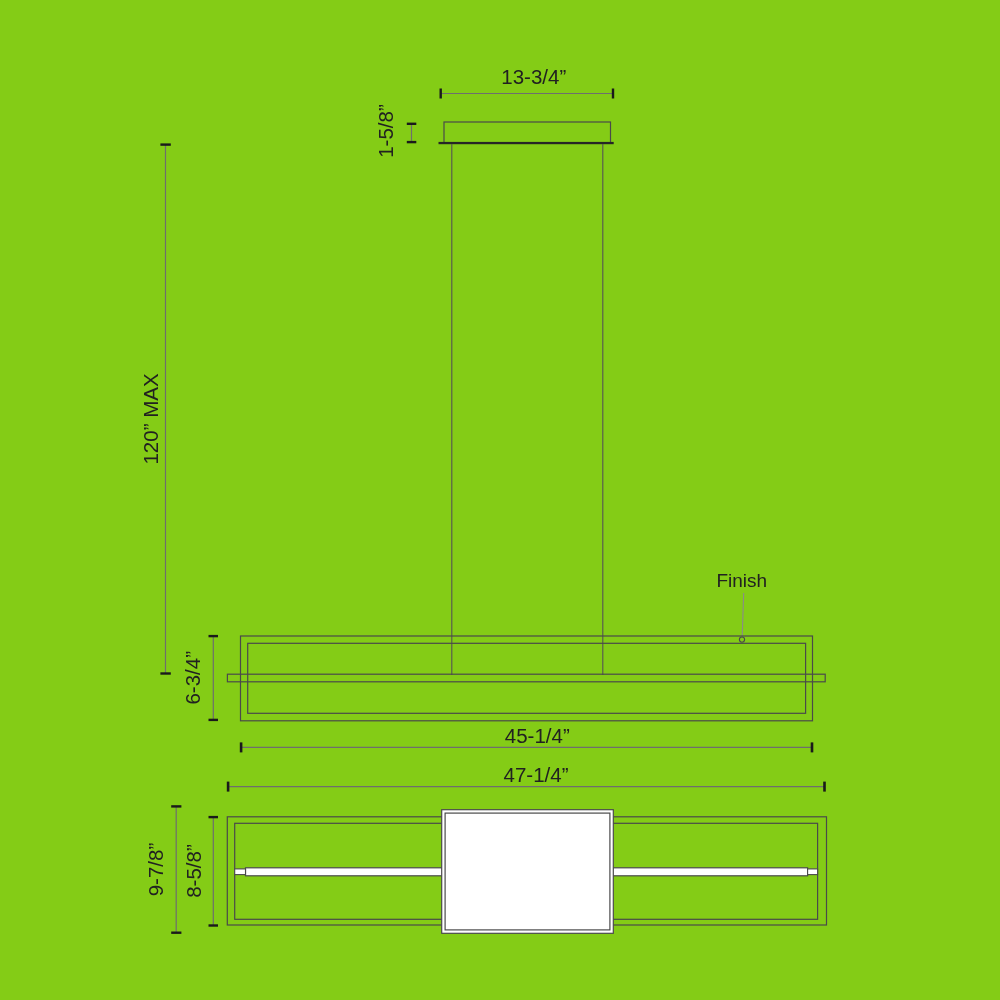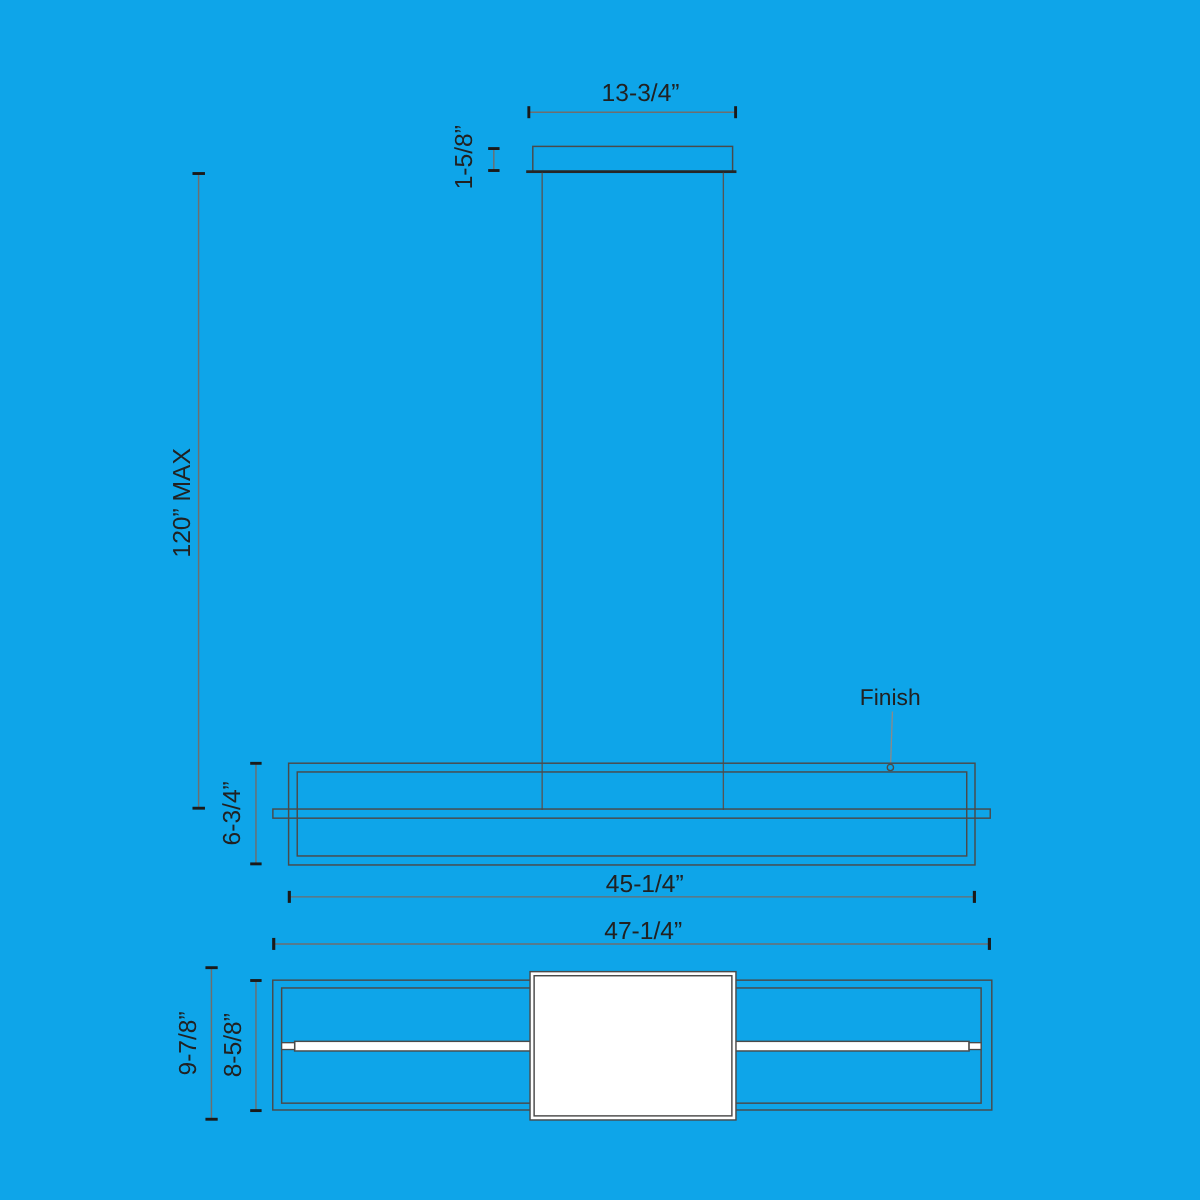--- a/index.html
+++ b/index.html
@@ -1,16 +1,16 @@
 <!DOCTYPE html>
 <html><head>
 <meta charset="utf-8">
 <style>
   html,body{margin:0;padding:0;background:#ffffff;}
-  .page{width:1000px;height:1000px;position:relative;background:#0ea5e9;}
+  .page{width:1000px;height:1000px;position:relative;background:#84cc16;}
   text{font-family:"Liberation Sans", sans-serif;fill:#212121;}
   .dimtxt{font-size:20.5px;}
   .fintxt{font-size:19px;}
 </style>
 </head>
 <body>
 <div class="page">
 <svg width="1000" height="1000" viewBox="0 0 1000 1000" xmlns="http://www.w3.org/2000/svg">
 
   <g>

